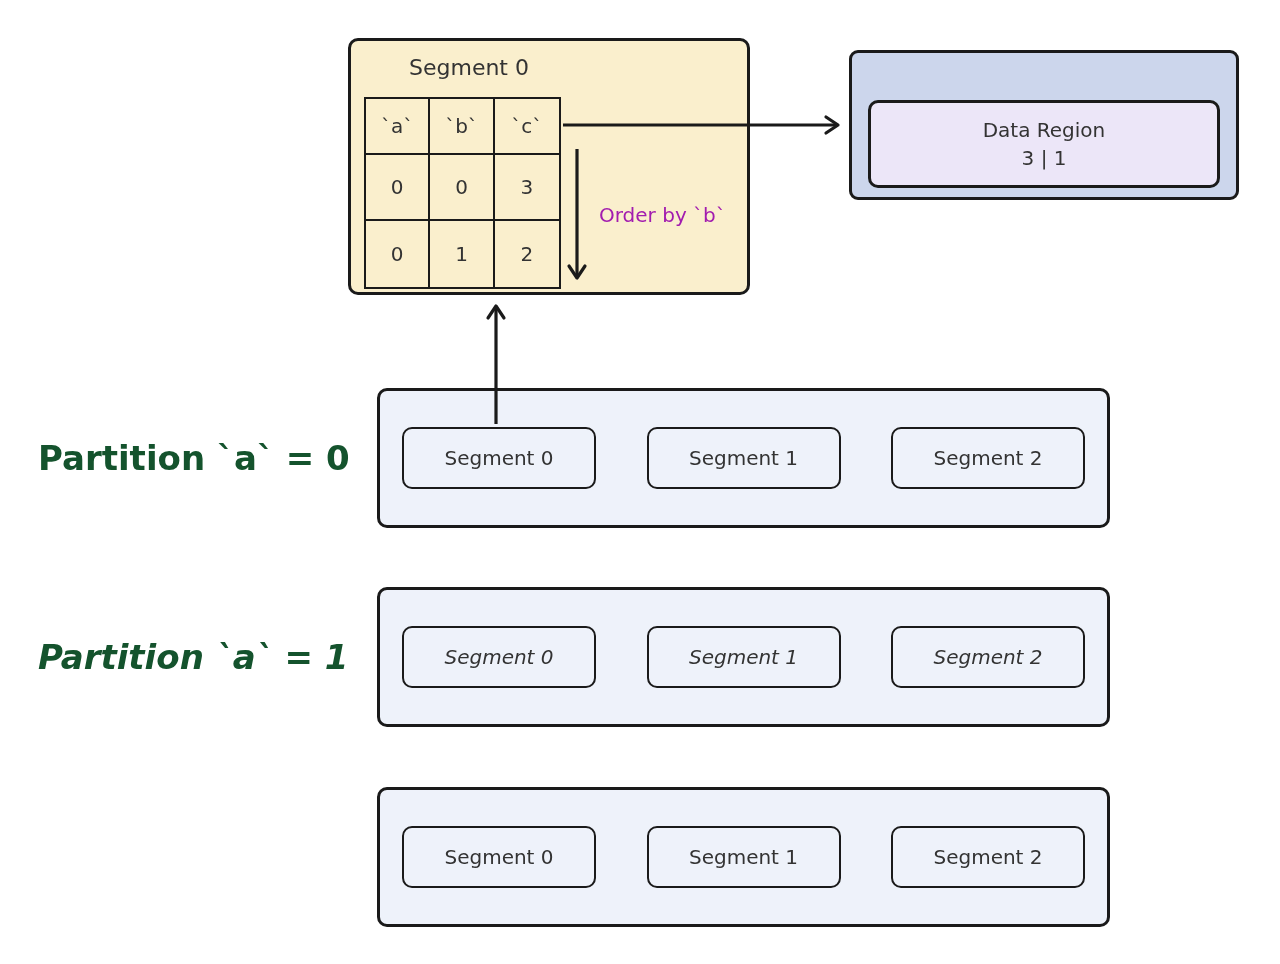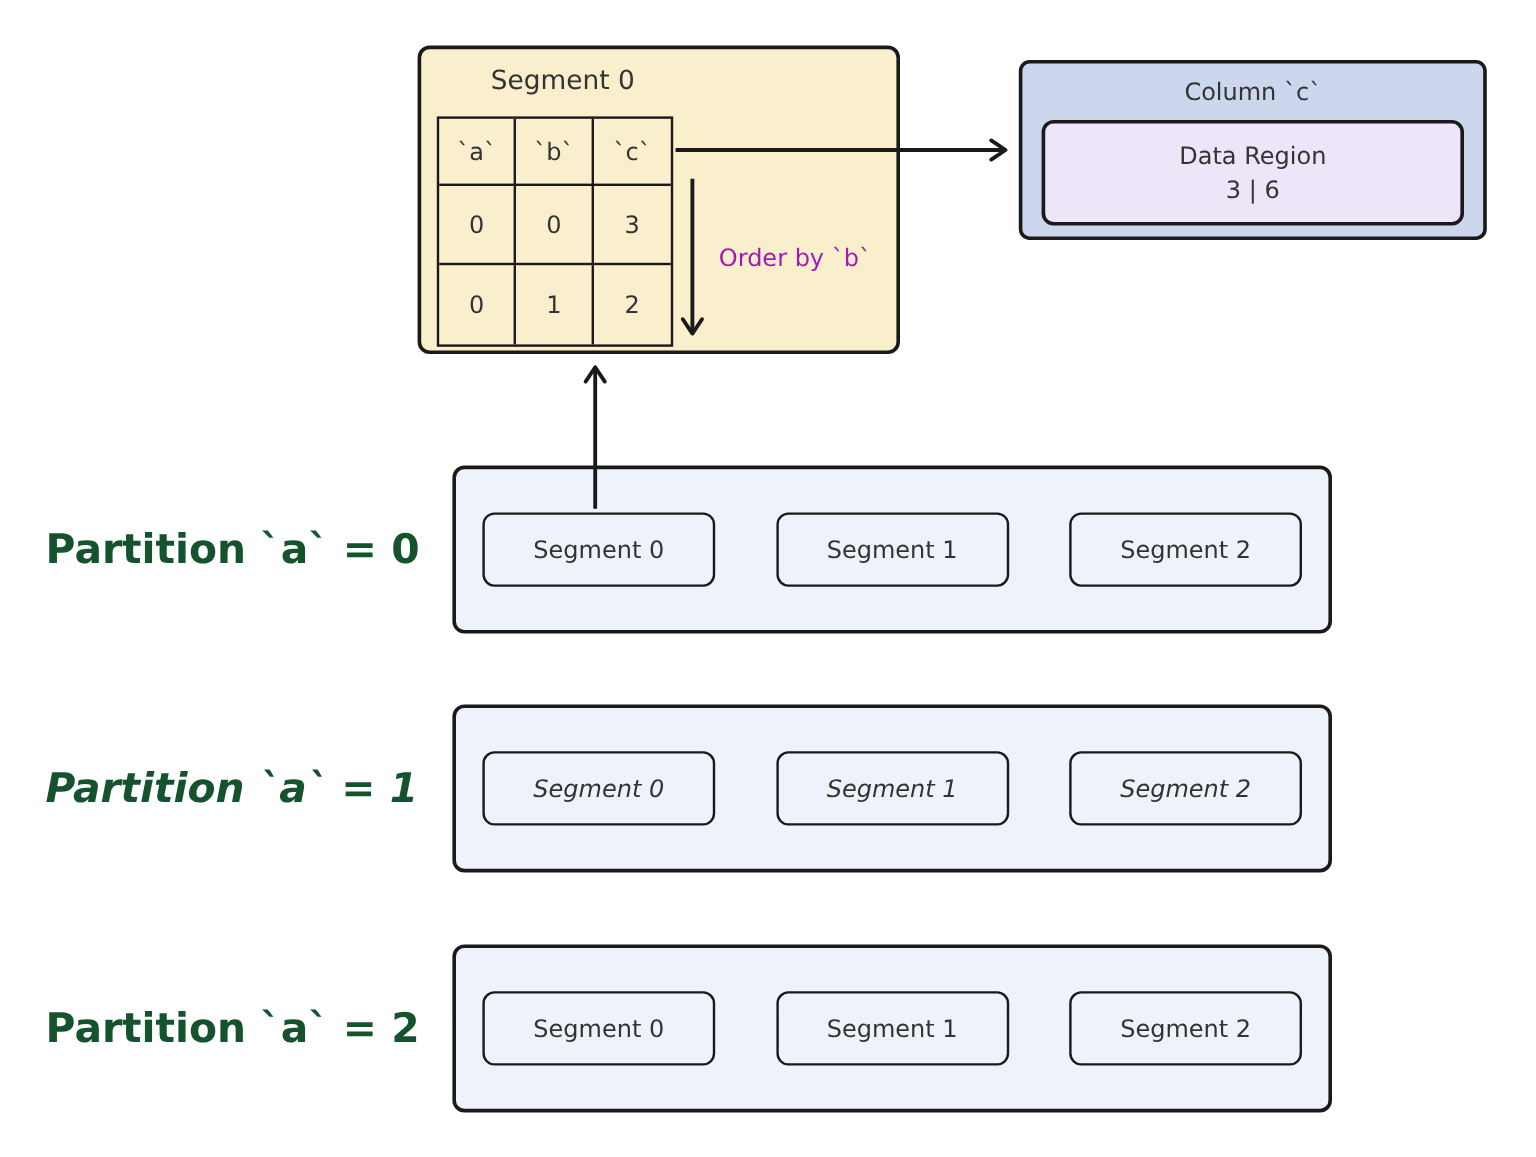--- a/index.html
+++ b/index.html
@@ -178,44 +178,42 @@
       <div class="cell">0</div>
       <div class="cell last-col">3</div>
       <div class="cell last-row">0</div>
       <div class="cell last-row">1</div>
       <div class="cell last-col last-row">2</div>
     </div>
     <div class="order-label">Order by `b`</div>
   </div>
 
   <div class="column-box">
-    <div class="column-title">Column `c`</div>
     <div class="region-row">
       <div class="region-box">
         <span>Data Region</span>
-        <span>3 | 6</span>
+        <span>3 | 1</span>
       </div>
     </div>
   </div>
 
   <div class="partition-label row1">Partition `a` = 0</div>
   <div class="partition-container row1">
     <div class="segment-box">Segment 0</div>
     <div class="segment-box">Segment 1</div>
     <div class="segment-box">Segment 2</div>
   </div>
 
   <div class="partition-label row2">Partition `a` = 1</div>
   <div class="partition-container row2">
     <div class="segment-box">Segment 0</div>
     <div class="segment-box">Segment 1</div>
     <div class="segment-box">Segment 2</div>
   </div>
 
-  <div class="partition-label row3">Partition `a` = 2</div>
   <div class="partition-container row3">
     <div class="segment-box">Segment 0</div>
     <div class="segment-box">Segment 1</div>
     <div class="segment-box">Segment 2</div>
   </div>
 
   <svg class="arrows" viewBox="0 0 1280 964" xmlns="http://www.w3.org/2000/svg">
     <defs>
       <marker id="chev" markerUnits="userSpaceOnUse" markerWidth="30" markerHeight="30" refX="0" refY="0" orient="auto" viewBox="-15 -15 30 30">
         <path d="M -12 -8 L 0 0 L -12 8" fill="none" stroke="#1a1a1a" stroke-width="3.2" stroke-linecap="round" stroke-linejoin="round"></path>

